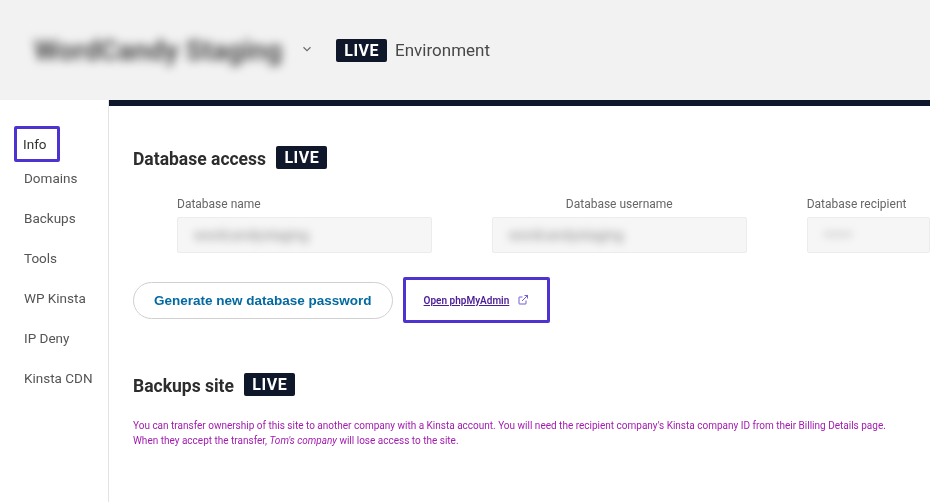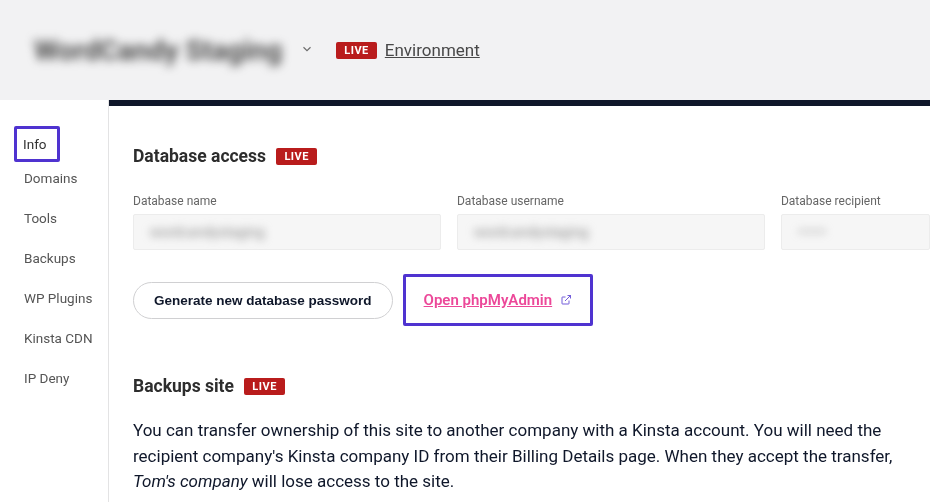--- a/index.html
+++ b/index.html
@@ -23,34 +23,33 @@
   color: #4d4d4d;
   filter: blur(5px);
   user-select: none;
 }
 .chevron {
   margin-left: 18px;
   color: #6d6d6d;
 }
 .badge {
   display: inline-block;
-  background: #b91c1c;
+  background: #0f172a;
   color: #fff;
-  font-size: 11px;
+  font-size: 16px;
   font-weight: 700;
   letter-spacing: 0.5px;
   padding: 2px 8px;
   border-radius: 2px;
 }
 .badge-top { margin-left: 22px; }
 .env-text {
   margin-left: 8px;
   font-size: 17px;
   color: #484848;
-  text-decoration: underline;
 }
 .layout { display: flex; height: calc(100% - 100px); }
 .sidebar {
   width: 108px;
   padding-top: 26px;
 }
 .side-item {
   display: block;
   padding: 0 0 0 24px;
   height: 40px;
@@ -86,23 +85,23 @@
   font-size: 17.5px;
   font-weight: 700;
   color: #2d2d2d;
 }
 .section-title .badge { margin-left: 6px; vertical-align: 2px; }
 .fields {
   display: flex;
   gap: 16px;
   margin-top: 28px;
 }
-.field { display: flex; flex-direction: column; }
+.field { display: flex; flex-direction: column; margin-left: 44px; }
 .field:nth-child(1) { width: 310px; }
-.field:nth-child(2) { width: 310px; }
+.field:nth-child(2) { width: 310px; text-align: center; }
 .field:nth-child(3) { width: 150px; }
 .flabel {
   font-size: 12px;
   color: #666;
   margin-bottom: 6px;
 }
 .fval {
   background: #f6f6f6;
   border: 1px solid #ececec;
   border-radius: 2px;
@@ -122,51 +121,51 @@
   align-items: center;
   margin-top: 24px;
 }
 .btn-outline {
   background: #fff;
   border: 1px solid #d0d0d2;
   border-radius: 22px;
   padding: 10px 20px;
   font-size: 13.5px;
   font-weight: 600;
-  color: #0f172a;
+  color: #0369a1;
   cursor: pointer;
 }
 .link-box {
   border: 3px solid #4f33d0;
   border-radius: 2px;
   padding: 14px 18px;
   margin-left: 10px;
   display: flex;
   align-items: center;
   cursor: pointer;
 }
 .link-text {
-  color: #ec4899;
-  font-size: 15px;
+  color: #4c1d95;
+  font-size: 10px;
   font-weight: 600;
   text-decoration: underline;
 }
 .ext-icon {
   width: 12px;
   height: 12px;
   margin-left: 8px;
   stroke: #4f33d0;
   fill: none;
   stroke-width: 1.6;
 }
 .desc {
   margin-top: 22px;
-  font-size: 17px;
+  font-size: 10px;
   line-height: 1.5;
-  color: #0f172a;
+  color: #a21caf;
   max-width: 770px;
 }
 .desc em { font-style: italic; }
 </style>
 </head>
 <body>
 
 <div class="topbar">
   <span class="site-name">WordCandy Staging</span>
   <span class="chevron">
@@ -175,25 +174,25 @@
       </svg>
   </span>
   <span class="badge badge-top">LIVE</span>
   <span class="env-text">Environment</span>
 </div>
 
 <div class="layout">
   <div class="sidebar">
     <div class="side-item active"><span class="txt">Info</span></div>
     <div class="side-item"><span>Domains</span></div>
+    <div class="side-item"><span>Backups</span></div>
     <div class="side-item"><span>Tools</span></div>
-    <div class="side-item"><span>Backups</span></div>
-    <div class="side-item"><span>WP Plugins</span></div>
+    <div class="side-item"><span>WP Kinsta</span></div>
+    <div class="side-item"><span>IP Deny</span></div>
     <div class="side-item"><span>Kinsta CDN</span></div>
-    <div class="side-item"><span>IP Deny</span></div>
   </div>
 
   <div class="divider"></div>
 
   <div class="content">
 
     <div class="section">
       <div class="section-title">
         <span>Database access</span>
         <span class="badge">LIVE</span>

